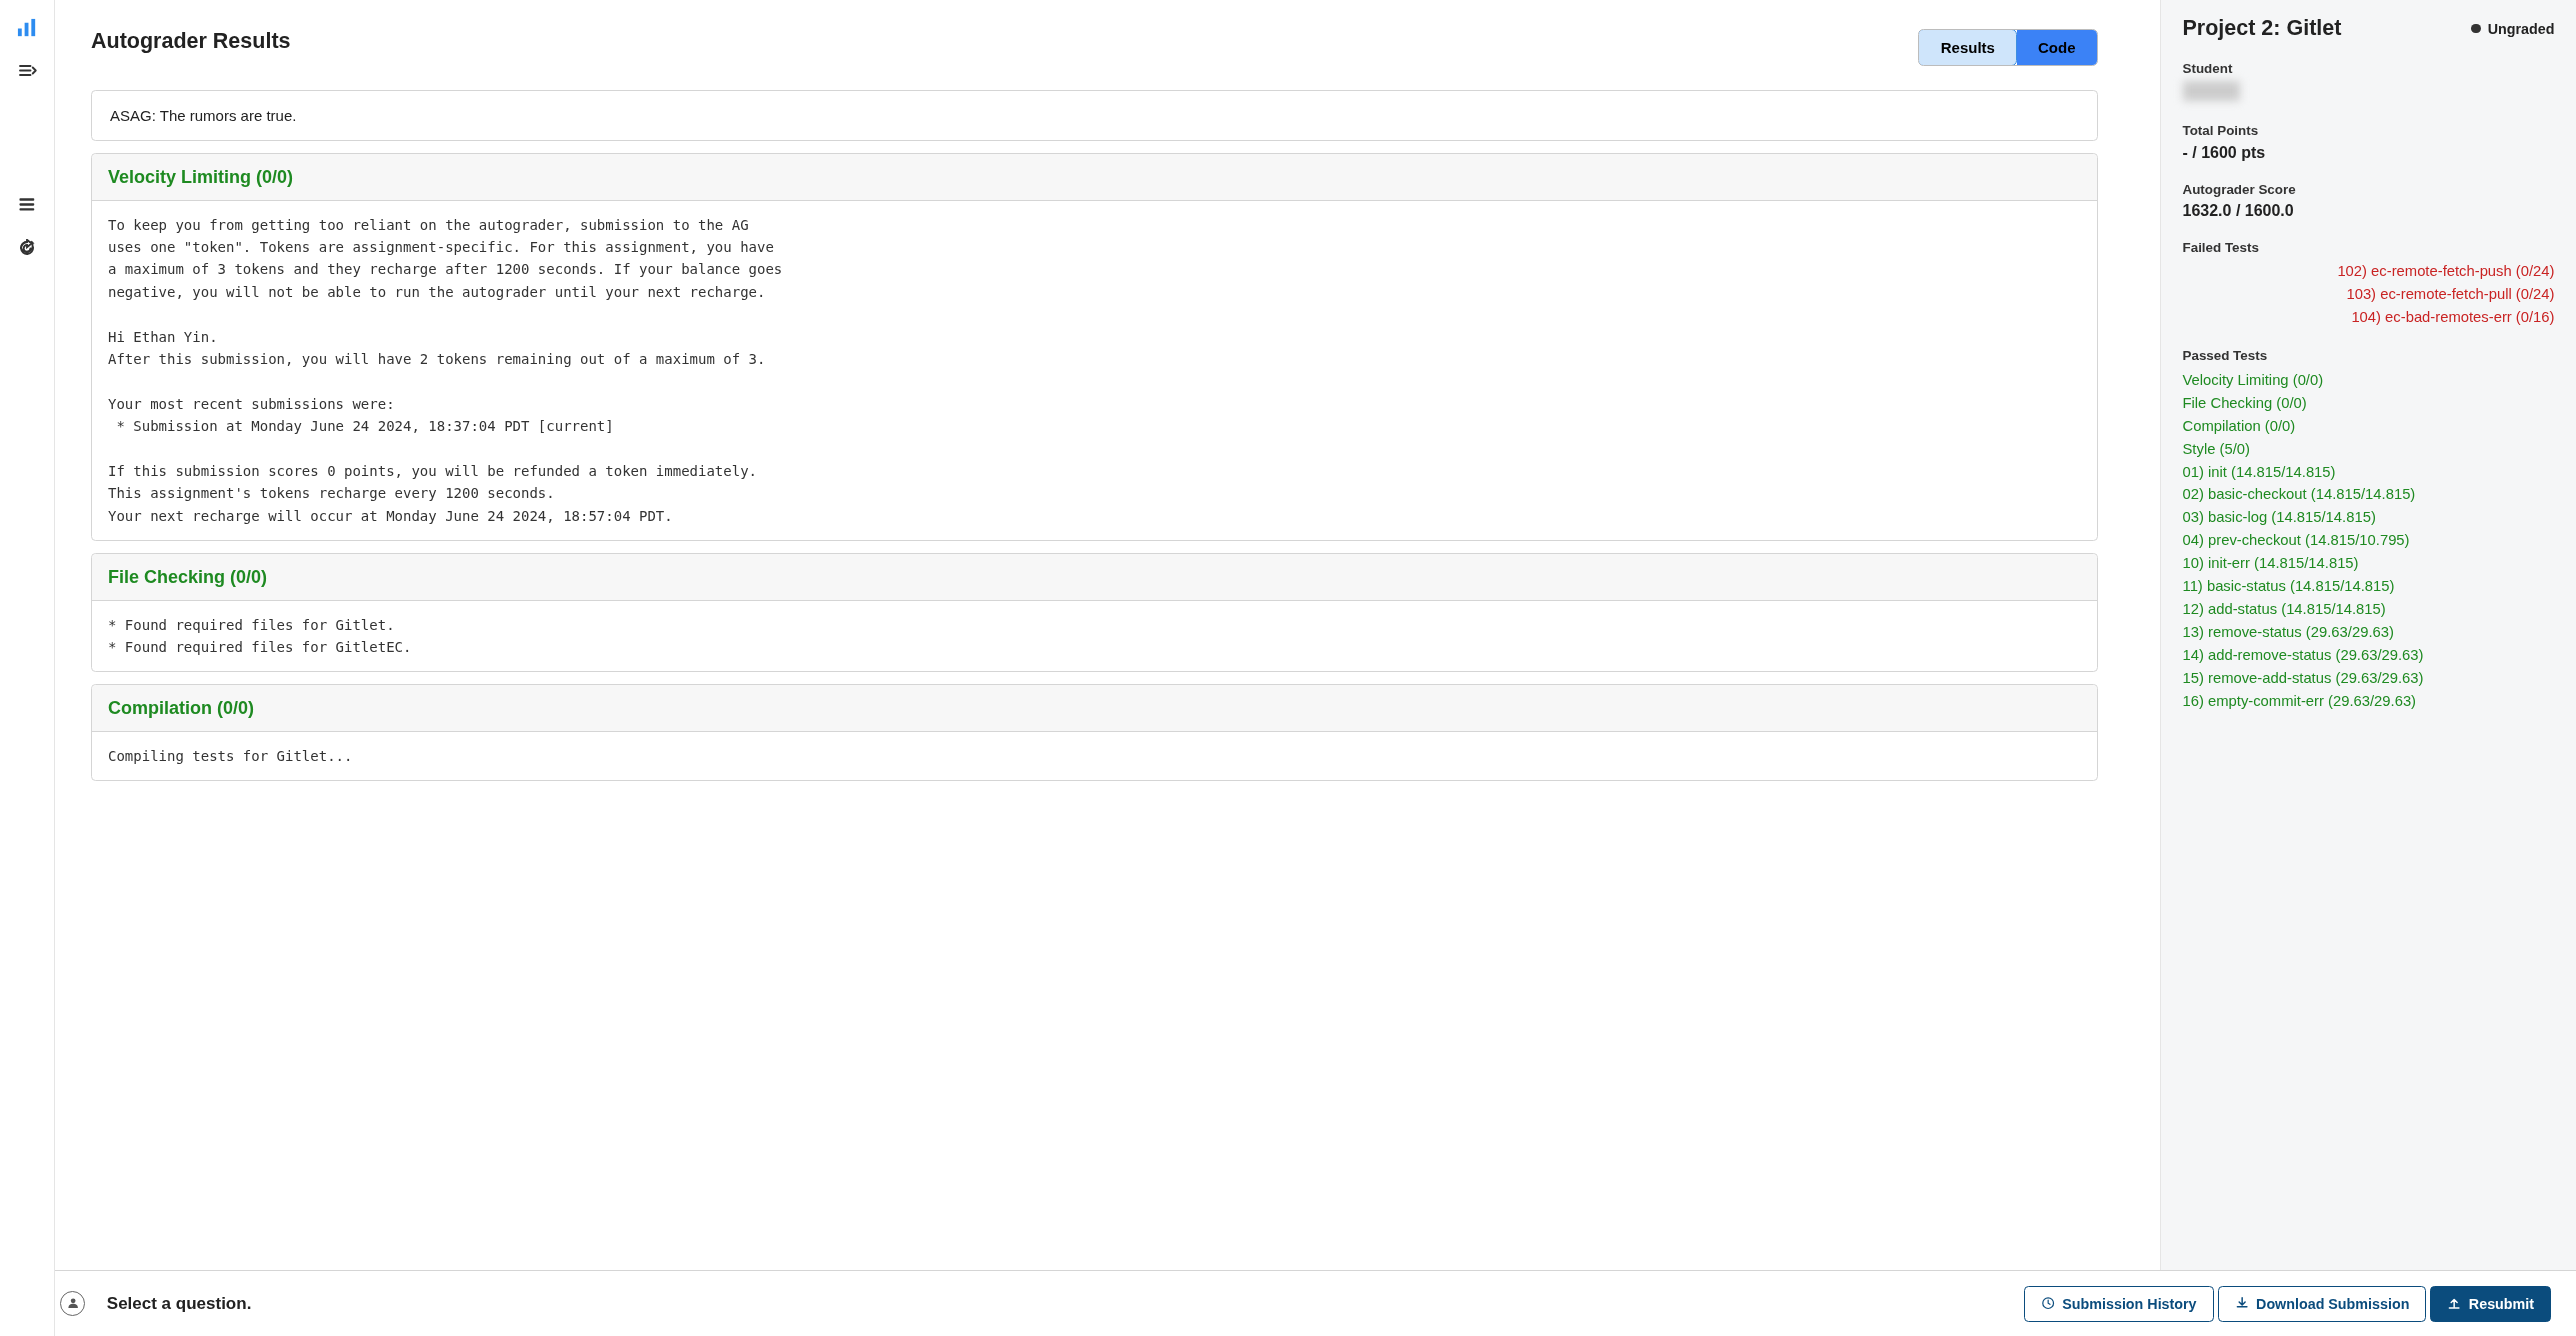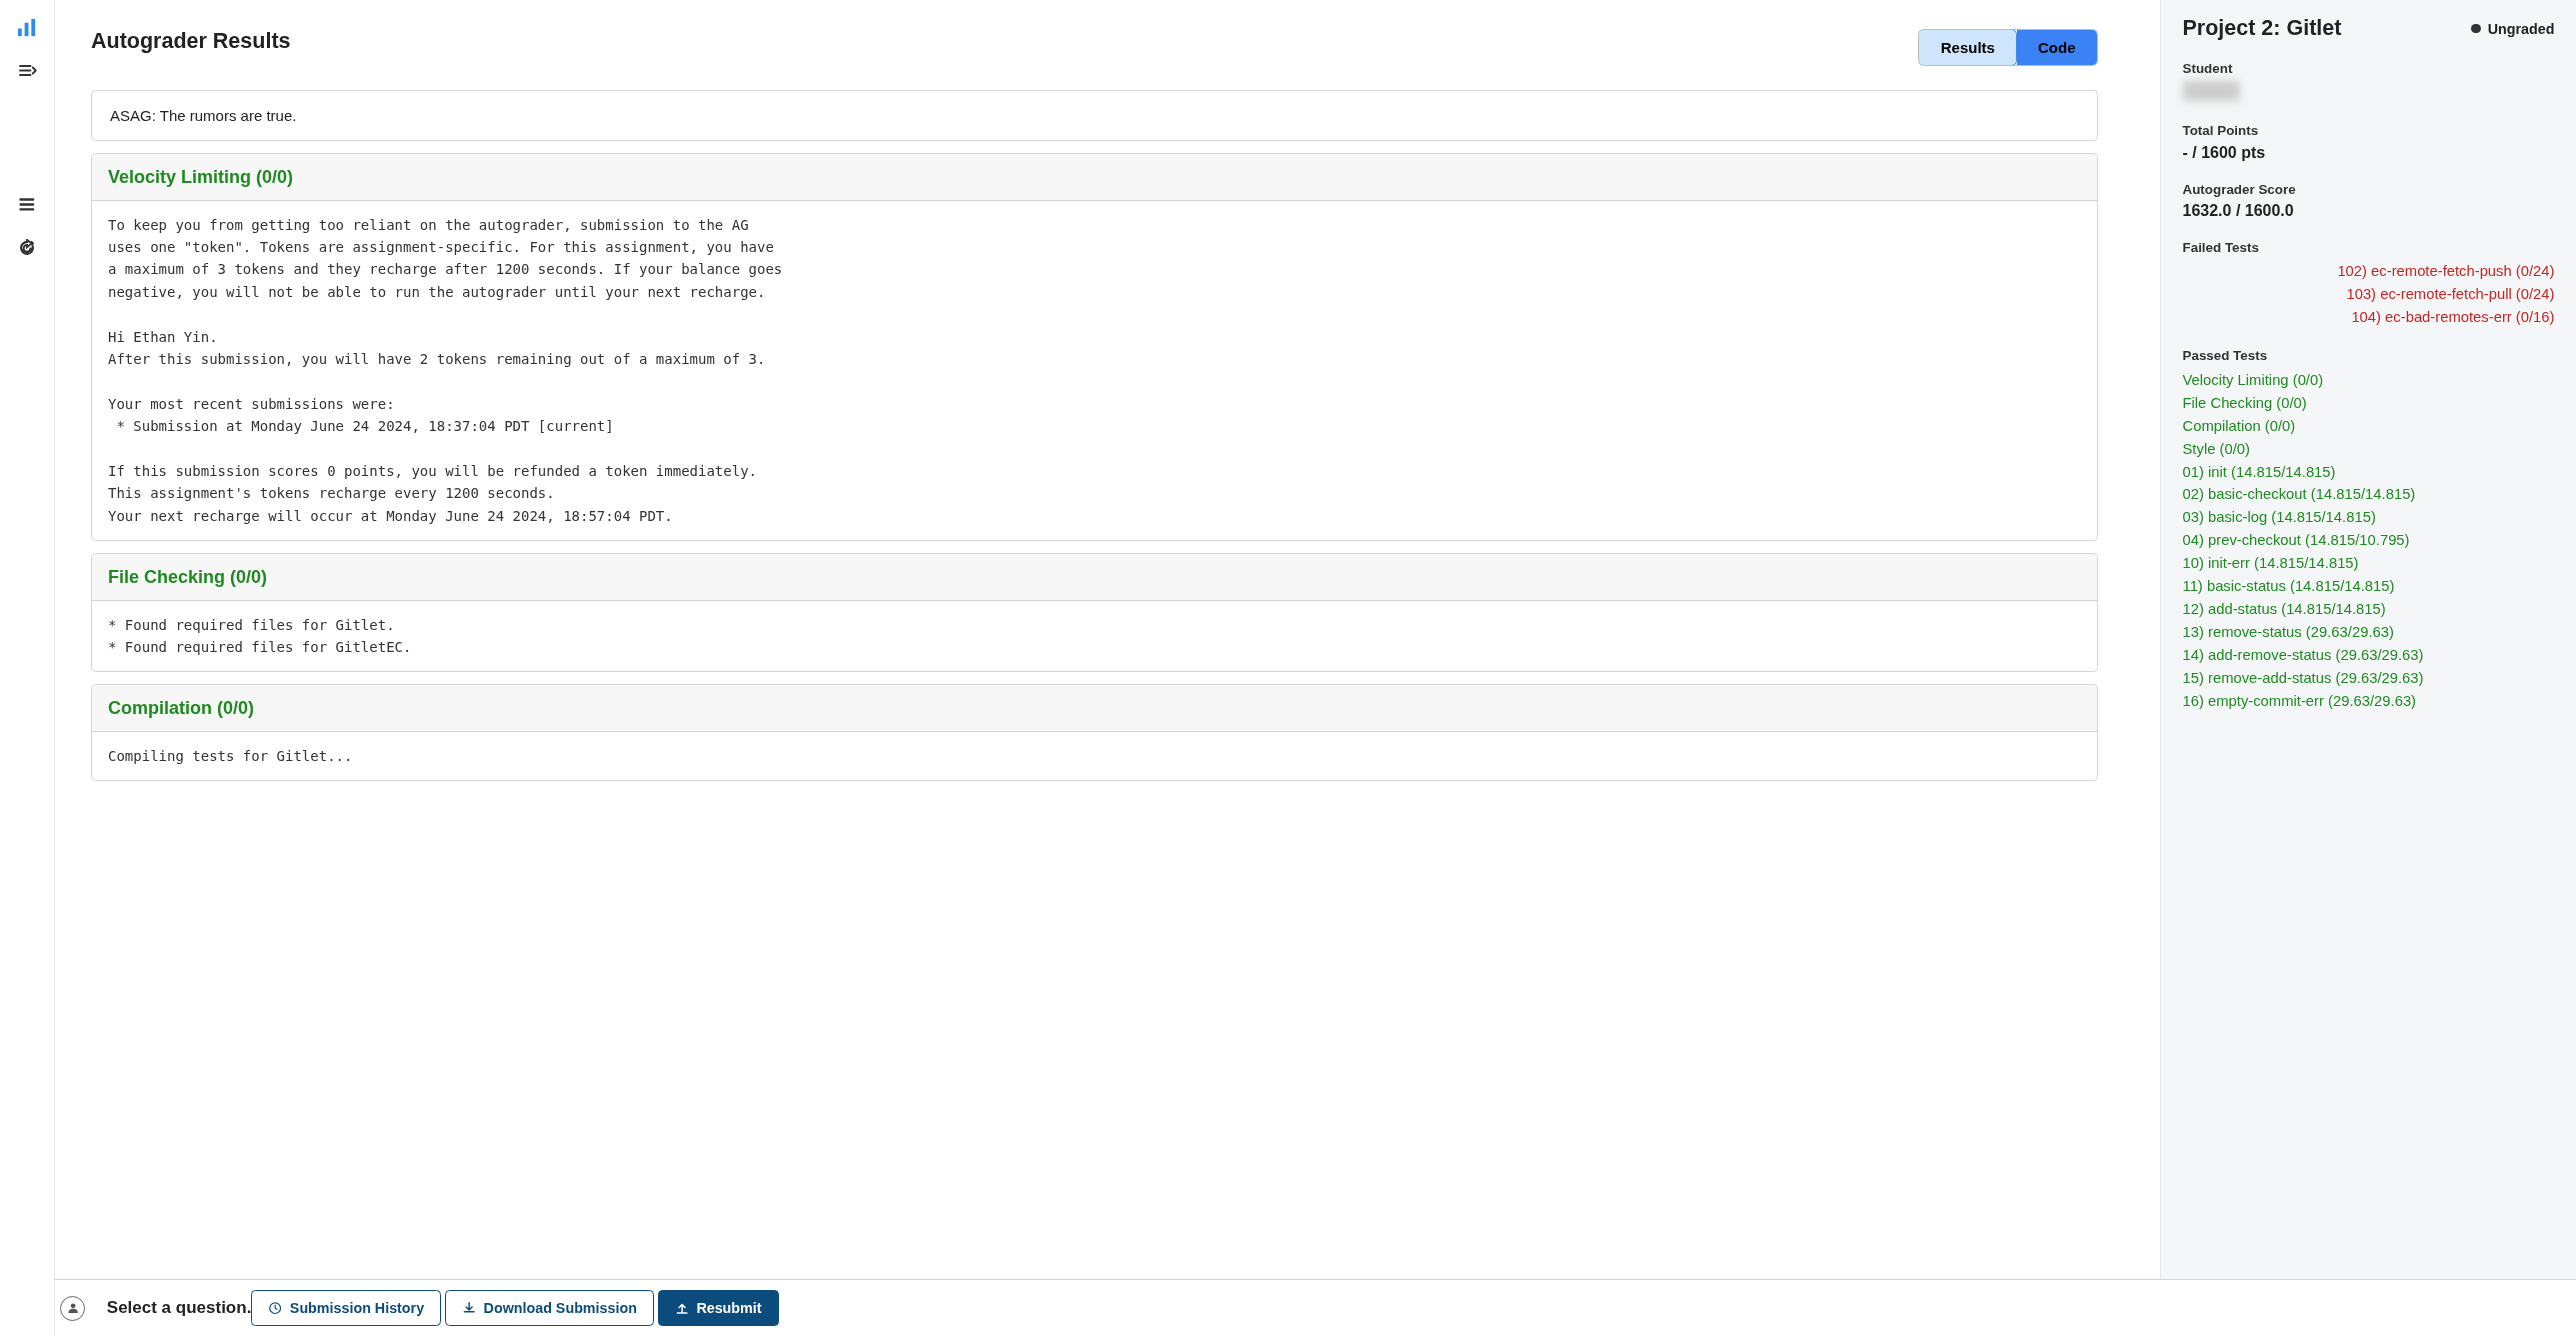--- a/index.html
+++ b/index.html
@@ -27,21 +27,21 @@
 .rp-title { font-size: 21.5px; font-weight: 700; }
 .status-pill { display: flex; align-items: center; gap: 7.2px; font-weight: 600; font-size: 14.3px; }
 .status-dot { width: 9.8px; height: 9.8px; border-radius: 50%; background: #333; }
 .rp-section { margin-bottom: 19.7px; }
 .rp-label { font-size: 13.4px; font-weight: 700; color: #333; margin-bottom: 5.4px; }
 .rp-value { font-size: 16px; font-weight: 600; }
 .blurred { filter: blur(4.5px); background: #ccc; width: 57px; height: 19.7px; display: inline-block; border-radius: 1.8px; }
 .test-link { display: block; font-size: 14.8px; line-height: 1.55; font-weight: 500; cursor: pointer; }
 .test-link.fail { color: #c92323; text-align: right; }
 .test-link.pass { color: #1e8a21; }
-.footer { height: 57px; border-top: 0.9px solid #d5d5d5; display: flex; align-items: center; justify-content: flex-start; padding: 0 25px; background: #fff; }
+.footer { height: 66px; border-top: 0.9px solid #d5d5d5; display: flex; align-items: center; justify-content: space-between; padding: 0 25px; background: #fff; }
 .footer-left { display: flex; align-items: center; gap: 21.5px; }
 .avatar-circle { width: 25px; height: 25px; border: 1.3px solid #666; border-radius: 50%; display: flex; align-items: center; justify-content: center; margin-left: -19.7px; }
 .footer-text { font-size: 17px; font-weight: 700; }
 .footer-right { display: flex; gap: 4px; }
 .btn { padding: 9px 16px; border-radius: 4.5px; font-size: 14.3px; font-weight: 600; cursor: pointer; display: flex; align-items: center; gap: 7.2px; border: 1.3px solid #0b4c7d; background: #fff; color: #0b4c7d; }
 .btn.primary { background: #0b4c7d; color: #fff; }
 .btn svg { width: 14.3px; height: 14.3px; }
 </style>
 </head>
 <body>
@@ -162,21 +162,21 @@
               <a class="test-link fail">104) ec-bad-remotes-err (0/16)</a>
             </div>
         </div>
 
         <div class="rp-section">
           <div class="rp-label">Passed Tests</div>
           <div id="passed-list">
               <a class="test-link pass">Velocity Limiting (0/0)</a>
               <a class="test-link pass">File Checking (0/0)</a>
               <a class="test-link pass">Compilation (0/0)</a>
-              <a class="test-link pass">Style (0/0)</a>
+              <a class="test-link pass">Style (5/0)</a>
               <a class="test-link pass">01) init (14.815/14.815)</a>
               <a class="test-link pass">02) basic-checkout (14.815/14.815)</a>
               <a class="test-link pass">03) basic-log (14.815/14.815)</a>
               <a class="test-link pass">04) prev-checkout (14.815/10.795)</a>
               <a class="test-link pass">10) init-err (14.815/14.815)</a>
               <a class="test-link pass">11) basic-status (14.815/14.815)</a>
               <a class="test-link pass">12) add-status (14.815/14.815)</a>
               <a class="test-link pass">13) remove-status (29.63/29.63)</a>
               <a class="test-link pass">14) add-remove-status (29.63/29.63)</a>
               <a class="test-link pass">15) remove-add-status (29.63/29.63)</a>

